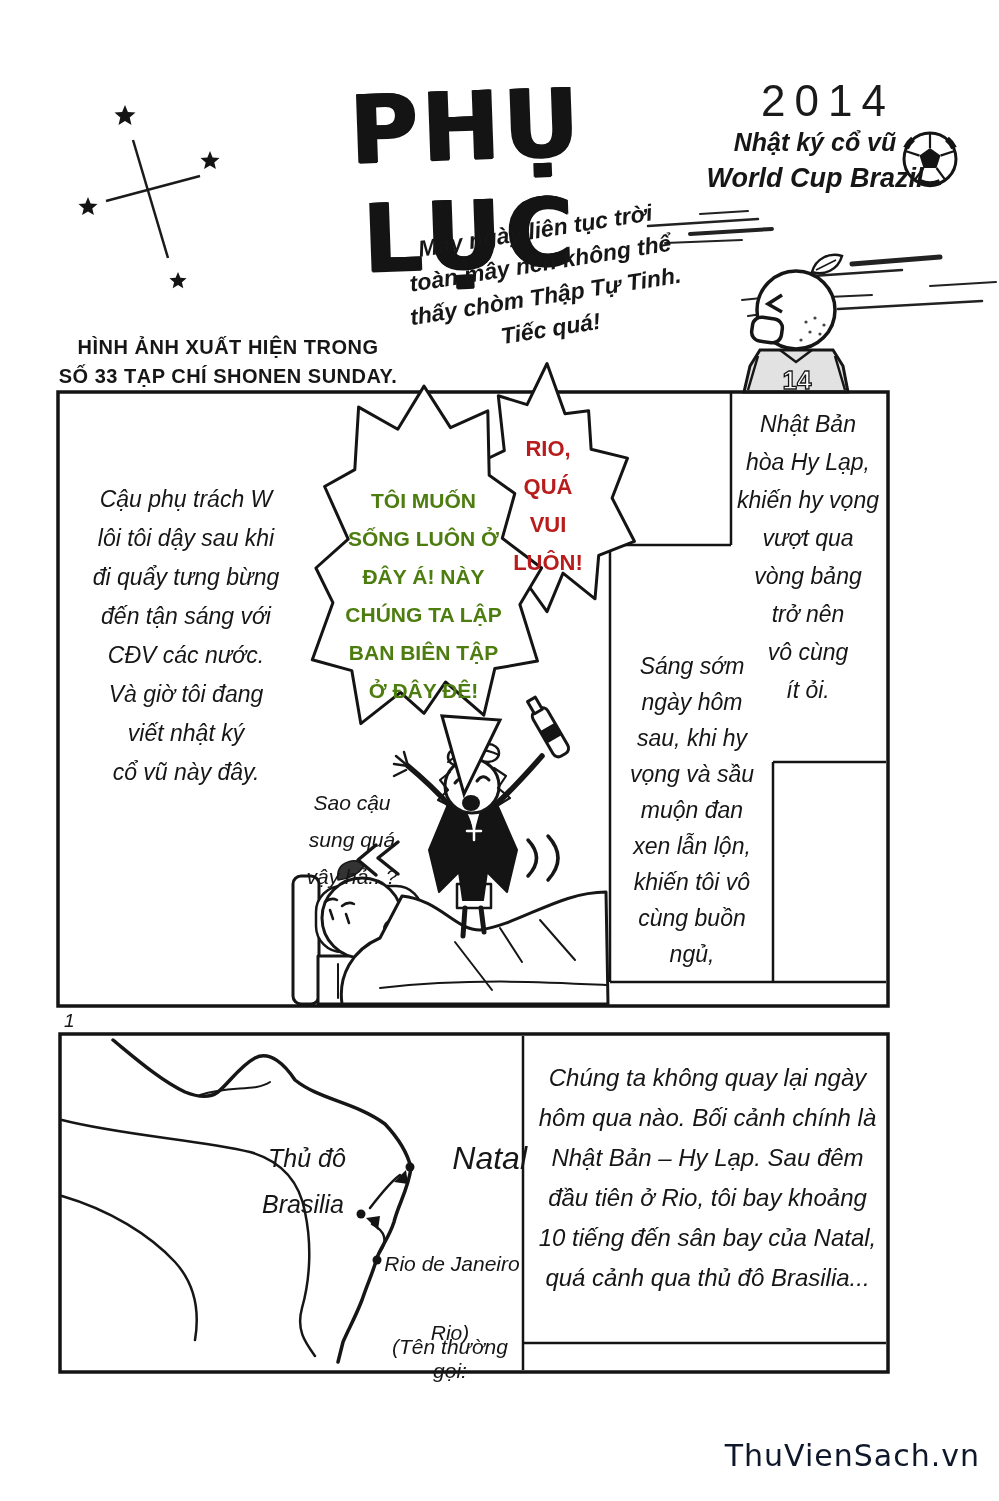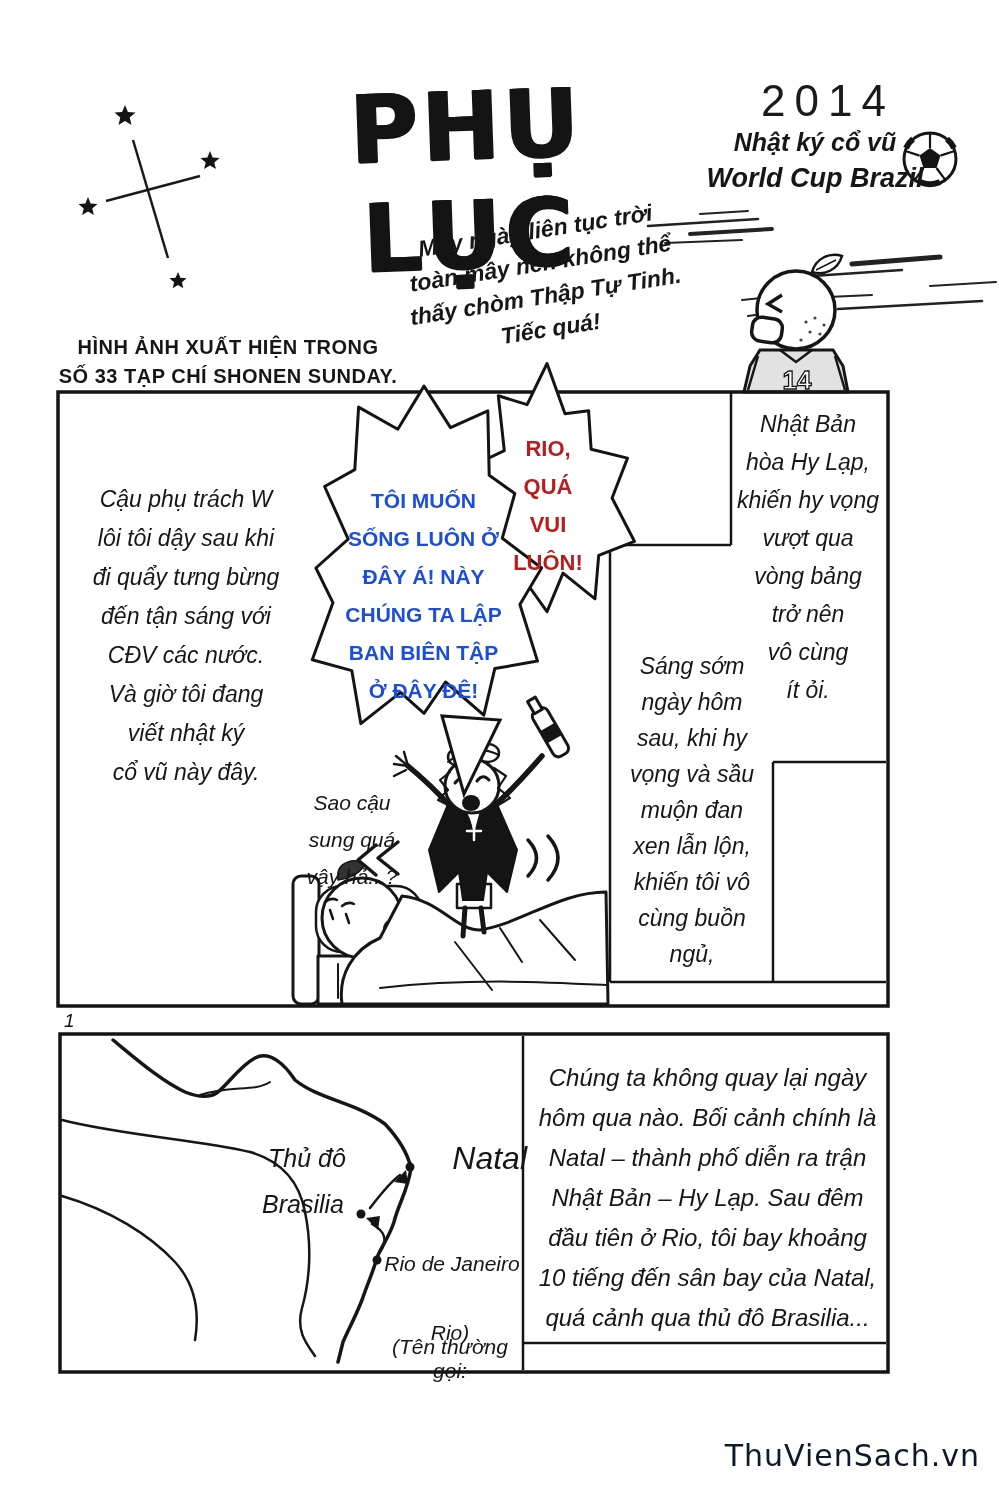--- a/index.html
+++ b/index.html
@@ -13,21 +13,21 @@
          font-size:94px;letter-spacing:3px;color:#141414;text-align:center;transform:rotate(-2deg);
          text-shadow:1px 0 #141414,-1px 0 #141414,0 1px #141414;}
   .year{left:718px;top:76px;width:220px;font-family:"Liberation Sans",sans-serif;font-size:44px;
         letter-spacing:9px;color:#1a1a1a;text-align:center;}
   .sub1{left:705px;top:128px;width:220px;font-size:25px;font-weight:bold;}
   .sub2{left:693px;top:163px;width:244px;font-size:27px;font-weight:bold;}
   .note{left:378px;top:214px;width:330px;font-size:23px;font-weight:bold;line-height:33px;transform:rotate(-9deg);}
   .caption{left:52px;top:333px;width:352px;font-size:20px;font-weight:bold;line-height:29px;letter-spacing:.5px;}
   .nleft{left:66px;top:480px;width:240px;font-size:23px;line-height:39px;}
   .bmain{left:336px;top:482px;width:175px;font-family:"Liberation Sans",sans-serif;font-weight:bold;
-         font-size:21px;line-height:38px;color:#1d4ed8;text-align:center;}
+         font-size:21px;line-height:38px;color:#4d7c0f;text-align:center;}
   .bside{left:498px;top:430px;width:100px;font-family:"Liberation Sans",sans-serif;font-weight:bold;
          font-size:22px;line-height:38px;color:#b91c1c;text-align:center;}
   .whisper{left:286px;top:784px;width:132px;font-size:21px;line-height:37px;}
   .nrt{left:728px;top:405px;width:160px;font-size:23px;line-height:38px;}
   .nrm{left:612px;top:648px;width:160px;font-size:23px;line-height:36px;}
   .pgnum{left:64px;top:1010px;width:30px;font-size:19px;text-align:left;}
   .lb-capital1{left:252px;top:1144px;width:110px;font-size:25px;}
   .lb-capital2{left:238px;top:1190px;width:130px;font-size:25px;}
   .lb-natal{left:432px;top:1140px;width:95px;font-size:32px;text-align:right;}
   .lb-rio1{left:382px;top:1252px;width:140px;font-size:21px;text-align:center;}
@@ -299,21 +299,20 @@
 <div class="abs hand lb-capital1">Thủ đô</div>
 <div class="abs hand lb-capital2">Brasilia</div>
 <div class="abs hand lb-natal">Natal</div>
 <div class="abs hand lb-rio1">Rio de Janeiro</div>
 <div class="abs hand lb-rio2">(Tên thường gọi:</div>
 <div class="abs hand lb-rio3">Rio)</div>
 
 <div class="abs hand n2">
   <div class="line">Chúng ta không quay lại ngày</div>
   <div class="line">hôm qua nào. Bối cảnh chính là</div>
-  <div class="line">Natal – thành phố diễn ra trận</div>
   <div class="line">Nhật Bản – Hy Lạp. Sau đêm</div>
   <div class="line">đầu tiên ở Rio, tôi bay khoảng</div>
   <div class="line">10 tiếng đến sân bay của Natal,</div>
   <div class="line">quá cảnh qua thủ đô Brasilia...</div>
 </div>
 
 <div class="abs wm">ThuVienSach.vn</div>
 
 </div>
 

